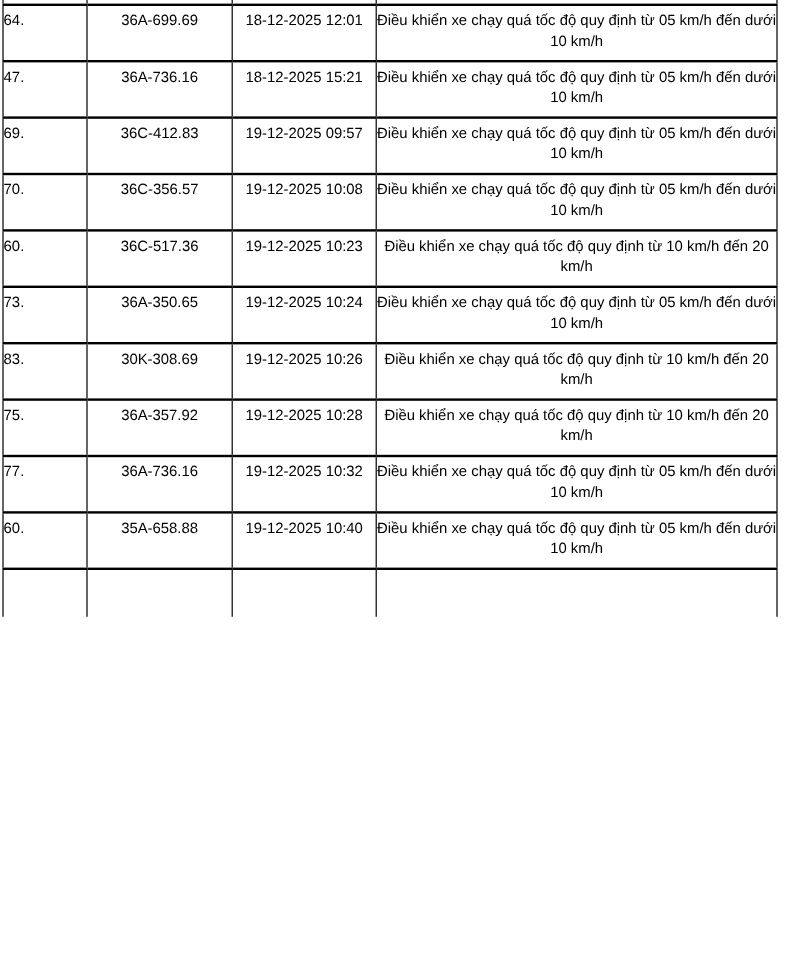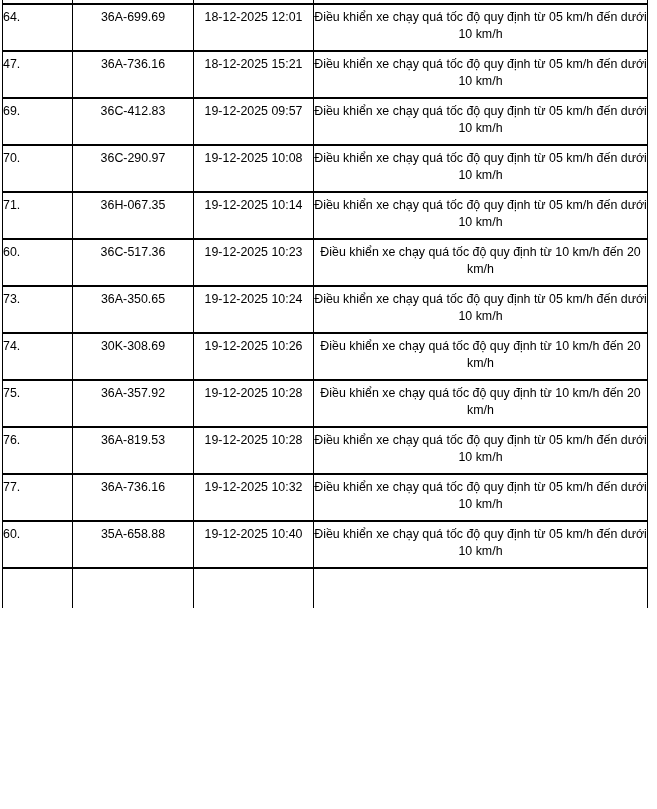--- a/index.html
+++ b/index.html
@@ -92,59 +92,47 @@
           <td class="c-viol">Điều khiển xe chạy quá tốc độ quy định từ 05 km/h đến dưới 10 km/h</td>
         </tr>
         <tr class="row-data">
           <td class="c-no">69.</td>
           <td class="c-plate">36C-412.83</td>
           <td class="c-time">19-12-2025 09:57</td>
           <td class="c-viol">Điều khiển xe chạy quá tốc độ quy định từ 05 km/h đến dưới 10 km/h</td>
         </tr>
         <tr class="row-data">
           <td class="c-no">70.</td>
-          <td class="c-plate">36C-290.97</td>
+          <td class="c-plate">36C-356.57</td>
           <td class="c-time">19-12-2025 10:08</td>
-          <td class="c-viol">Điều khiển xe chạy quá tốc độ quy định từ 05 km/h đến dưới 10 km/h</td>
-        </tr>
-        <tr class="row-data">
-          <td class="c-no">71.</td>
-          <td class="c-plate">36H-067.35</td>
-          <td class="c-time">19-12-2025 10:14</td>
           <td class="c-viol">Điều khiển xe chạy quá tốc độ quy định từ 05 km/h đến dưới 10 km/h</td>
         </tr>
         <tr class="row-data">
           <td class="c-no">60.</td>
           <td class="c-plate">36C-517.36</td>
           <td class="c-time">19-12-2025 10:23</td>
           <td class="c-viol">Điều khiển xe chạy quá tốc độ quy định từ 10 km/h đến 20 km/h</td>
         </tr>
         <tr class="row-data">
           <td class="c-no">73.</td>
           <td class="c-plate">36A-350.65</td>
           <td class="c-time">19-12-2025 10:24</td>
           <td class="c-viol">Điều khiển xe chạy quá tốc độ quy định từ 05 km/h đến dưới 10 km/h</td>
         </tr>
         <tr class="row-data">
-          <td class="c-no">74.</td>
+          <td class="c-no">83.</td>
           <td class="c-plate">30K-308.69</td>
           <td class="c-time">19-12-2025 10:26</td>
           <td class="c-viol">Điều khiển xe chạy quá tốc độ quy định từ 10 km/h đến 20 km/h</td>
         </tr>
         <tr class="row-data">
           <td class="c-no">75.</td>
           <td class="c-plate">36A-357.92</td>
           <td class="c-time">19-12-2025 10:28</td>
           <td class="c-viol">Điều khiển xe chạy quá tốc độ quy định từ 10 km/h đến 20 km/h</td>
-        </tr>
-        <tr class="row-data">
-          <td class="c-no">76.</td>
-          <td class="c-plate">36A-819.53</td>
-          <td class="c-time">19-12-2025 10:28</td>
-          <td class="c-viol">Điều khiển xe chạy quá tốc độ quy định từ 05 km/h đến dưới 10 km/h</td>
         </tr>
         <tr class="row-data">
           <td class="c-no">77.</td>
           <td class="c-plate">36A-736.16</td>
           <td class="c-time">19-12-2025 10:32</td>
           <td class="c-viol">Điều khiển xe chạy quá tốc độ quy định từ 05 km/h đến dưới 10 km/h</td>
         </tr>
         <tr class="row-data">
           <td class="c-no">60.</td>
           <td class="c-plate">35A-658.88</td>

